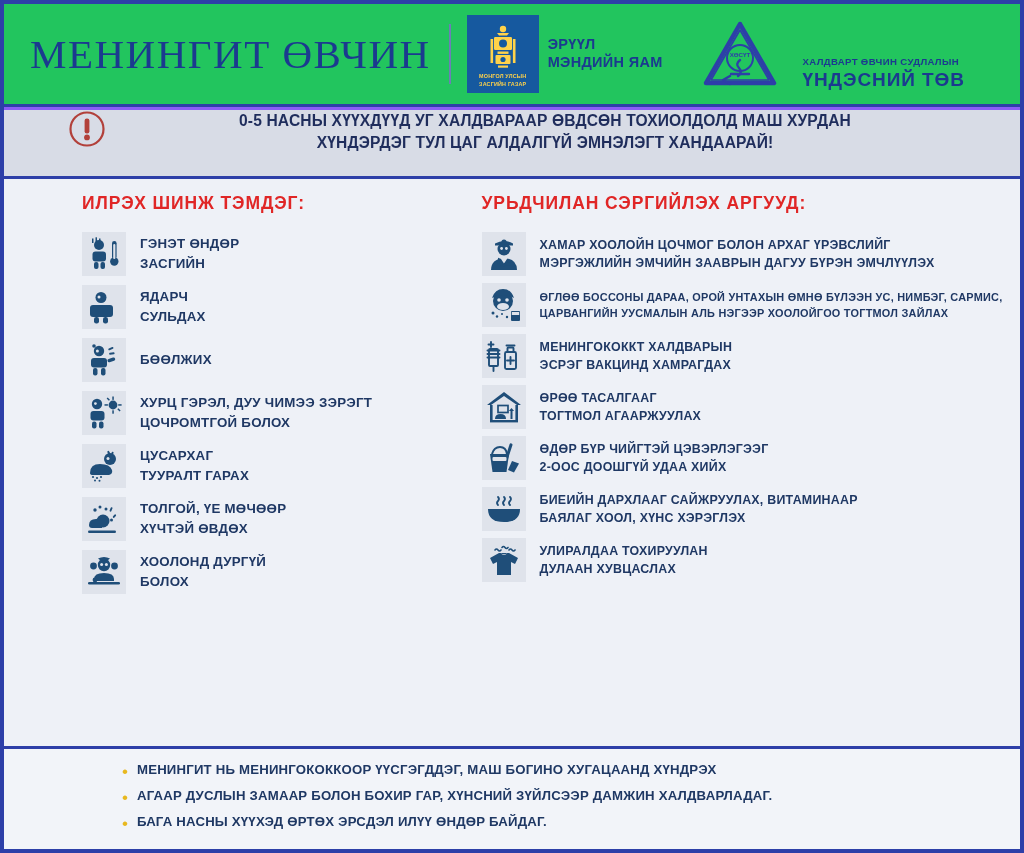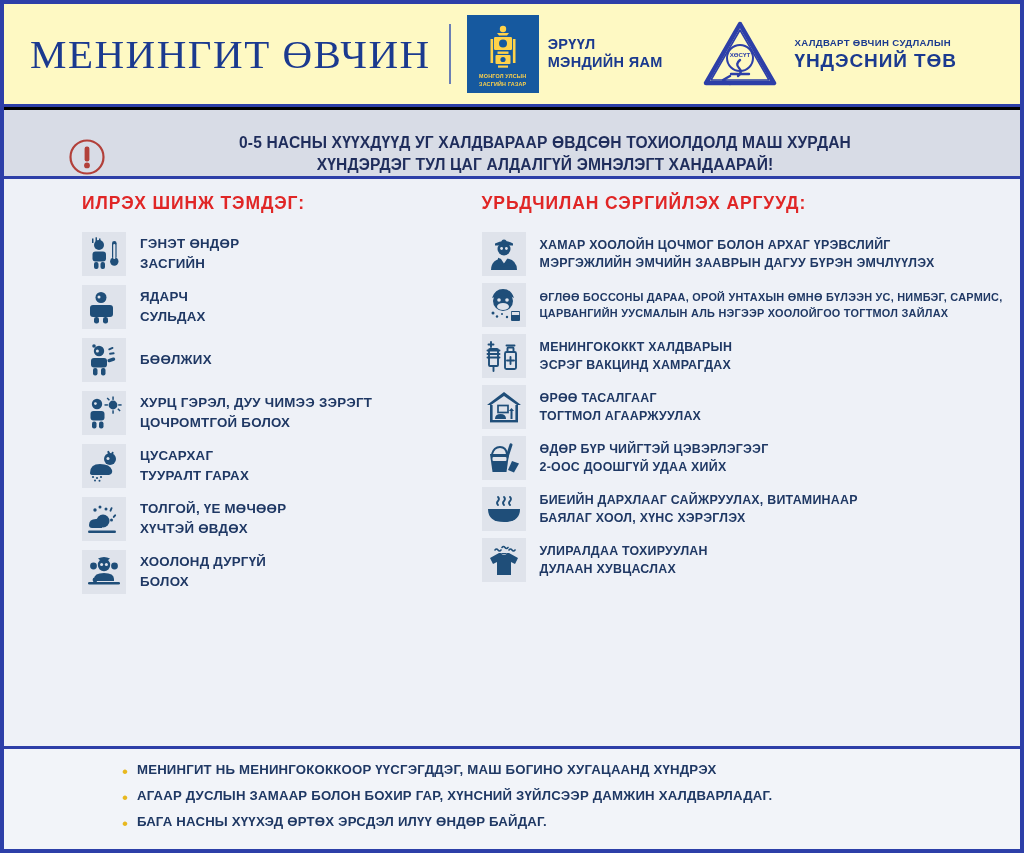--- a/index.html
+++ b/index.html
@@ -13,21 +13,21 @@
     width: 1024px; height: 853px;
     background: #eef1f7;
     border: 4px solid #2d3fa8;
     position: relative;
     display: flex; flex-direction: column;
   }
 
   
   .header {
     height: 103px;
-    background: #fef9c3;
+    background: #22c55e;
     display: flex; align-items: center;
     padding: 0 18px 0 26px;
     border-bottom: 3px solid #2d3fa8;
     flex: 0 0 auto;
   }
   .title {
     font-family: "Liberation Serif", serif;
     font-size: 41px;
     letter-spacing: 1.5px;
     color: #1b3a8f;
@@ -51,38 +51,38 @@
   }
   .soyombo { width: 30px; height: 46px; margin-bottom: 2px; }
   .gov-emblem .emb-text {
     font-size: 5.4px; color: #ffd24a; font-weight: bold;
     line-height: 1.45; text-align: center; letter-spacing: .2px;
   }
   .moh-text {
     font-size: 14.5px; font-weight: bold; color: #1b3a8f;
     line-height: 1.22; letter-spacing: .3px;
   }
-  .ncd-block { display: flex; align-items: center; gap: 16px; margin-left: 38px; flex: 0 0 auto; }
+  .ncd-block { display: flex; align-items: flex-end; gap: 24px; margin-left: 38px; flex: 0 0 auto; }
   .ncd-logo { width: 78px; height: 72px; }
   .ncd-text-top {
     font-size: 9.6px; font-weight: bold; color: #1b3a8f;
     letter-spacing: .35px; line-height: 1.3;
   }
   .ncd-text-bot {
     font-size: 19px; font-weight: bold; color: #1b3a8f;
     letter-spacing: .9px; line-height: 1.12;
   }
 
   
   .banner {
     background: #d8dce6;
-    border-top: 3px solid #000000;
+    border-top: 3px solid #8b5cf6;
     border-bottom: 3px solid #2d3fa8;
     height: 72px;
-    display: flex; align-items: flex-end;
+    display: flex; align-items: flex-start;
     padding-left: 64px;
     flex: 0 0 auto;
   }
   .warn-icon { width: 38px; height: 38px; flex: 0 0 auto; margin-right: 22px; }
   .banner-text {
     font-size: 15.6px; font-weight: bold; color: #1f2d5c;
     line-height: 1.42; letter-spacing: .15px; text-align: center;
     flex: 1 1 auto; padding-right: 58px;
   }
 

